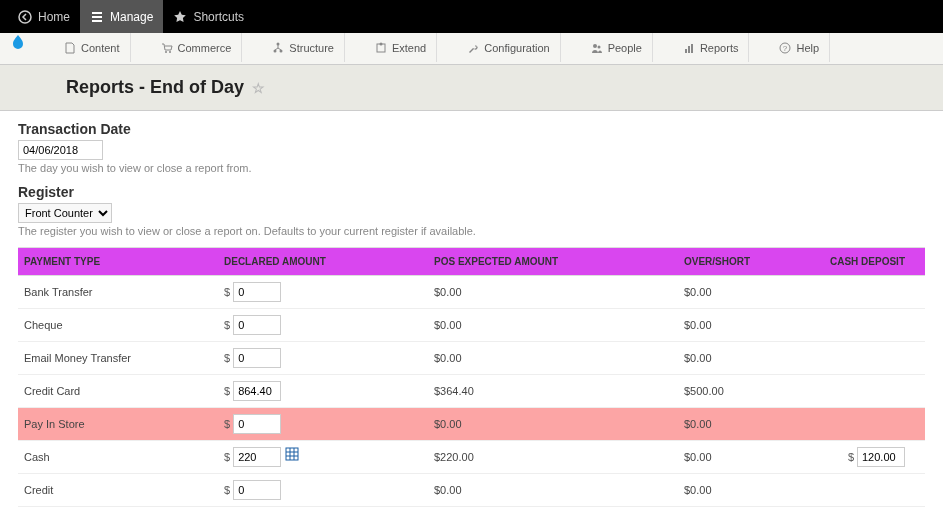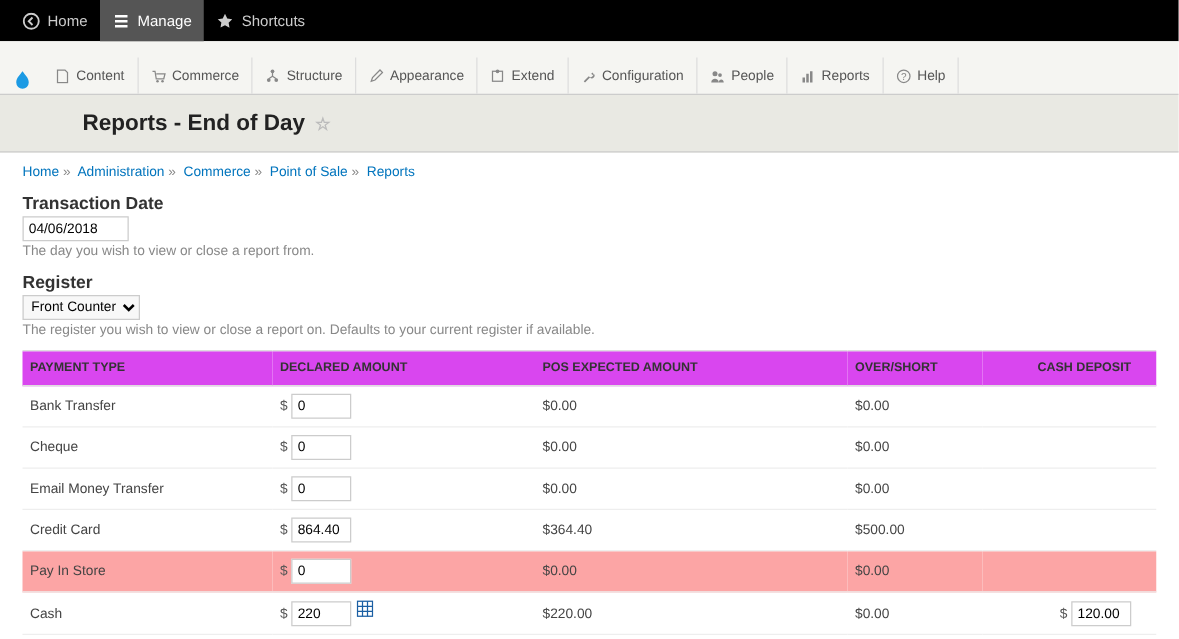--- a/index.html
+++ b/index.html
@@ -1,21 +1,21 @@
 <!DOCTYPE html>
 <html><head>
 <meta charset="utf-8">
 <style>
 * { box-sizing: border-box; margin: 0; padding: 0; }
 body { font-family: "Lucida Grande", "Lucida Sans Unicode", Verdana, sans-serif; font-size: 11px; color: #333; background: #fff; width: 943px; }
 .topbar { background: #000; height: 33px; display: flex; align-items: center; padding: 0 8px; color: #ccc; }
 .topbar-item { display: flex; align-items: center; gap: 6px; padding: 0 10px; height: 33px; cursor: pointer; font-size: 12px; }
 .topbar-item.active { background: #555; color: #fff; }
 .icon { display: inline-flex; align-items: center; justify-content: center; }
-.secondbar { background: #f5f5f2; border-bottom: 1px solid #ccc; height: 43px; display: flex; align-items: flex-end; padding-left: 8px; }
+.secondbar { background: #f5f5f2; border-bottom: 1px solid #ccc; height: 32px; display: flex; align-items: flex-start; padding-left: 8px; gap: 20px; }
 .secondbar-item { display: flex; align-items: center; gap: 5px; padding: 0 10px; height: 29px; cursor: pointer; border-right: 1px solid #ddd; font-size: 11px; color: #555; }
 .drupal-logo { width: 20px; height: 20px; margin-right: 6px; }
 .titlebar { background: #e9e9e3; padding: 12px 18px; border-bottom: 1px solid #ccc; }
 .titlebar h1 { font-size: 18px; font-weight: bold; color: #222; display: flex; align-items: center; gap: 8px; margin-left: 48px; }
 .star { color: #bbb; font-size: 14px; cursor: pointer; }
 .content { padding: 10px 18px 20px; }
 .breadcrumb { font-size: 11px; margin-bottom: 10px; }
 .breadcrumb a { color: #0074bd; text-decoration: none; cursor: pointer; }
 .breadcrumb .sep { color: #888; margin: 0 3px; }
 .field-block { margin-bottom: 10px; }
@@ -98,28 +98,20 @@
           <circle cx="3" cy="9" r="1.5" fill="#888"></circle>
           <circle cx="9" cy="9" r="1.5" fill="#888"></circle>
           <path d="M6 3v3M6 6l-3 2M6 6l3 2" stroke="#888"></path>
         </svg>
       </span>
       <span>Structure</span>
     </div>
   <div class="secondbar-item">
       <span class="icon">
         <svg width="12" height="12" viewBox="0 0 12 12">
-          <path d="M9 1l2 2-6 6-3 1 1-3z" fill="none" stroke="#888"></path>
-        </svg>
-      </span>
-      <span>Appearance</span>
-    </div>
-  <div class="secondbar-item">
-      <span class="icon">
-        <svg width="12" height="12" viewBox="0 0 12 12">
           <rect x="2" y="2" width="8" height="8" fill="none" stroke="#888"></rect>
           <circle cx="6" cy="2" r="1.5" fill="#888"></circle>
         </svg>
       </span>
       <span>Extend</span>
     </div>
   <div class="secondbar-item">
       <span class="icon">
         <svg width="12" height="12" viewBox="0 0 12 12">
           <path d="M9 3a2 2 0 01-3 3L2 10l1 1 4-4a2 2 0 003-3l-1 1-1-1z" fill="#888"></path>
@@ -159,27 +151,20 @@
 </div>
 
 <div class="titlebar">
   <h1>
       <span>Reports - End of Day</span>
       <span class="star">☆</span>
     </h1>
 </div>
 
 <div class="content">
-  <div class="breadcrumb">
-    <a>Home</a><span class="sep">»</span>
-    <a>Administration</a><span class="sep">»</span>
-    <a>Commerce</a><span class="sep">»</span>
-    <a>Point of Sale</a><span class="sep">»</span>
-    <a>Reports</a>
-  </div>
 
   <div class="field-block">
     <div class="field-label">Transaction Date</div>
     <input class="field-input date-input" value="04/06/2018" style="">
     <div class="field-desc">The day you wish to view or close a report from.</div>
   </div>
 
   <div class="field-block">
     <div class="field-label">Register</div>
     <select class="select-input"><option>Front Counter</option></select>

